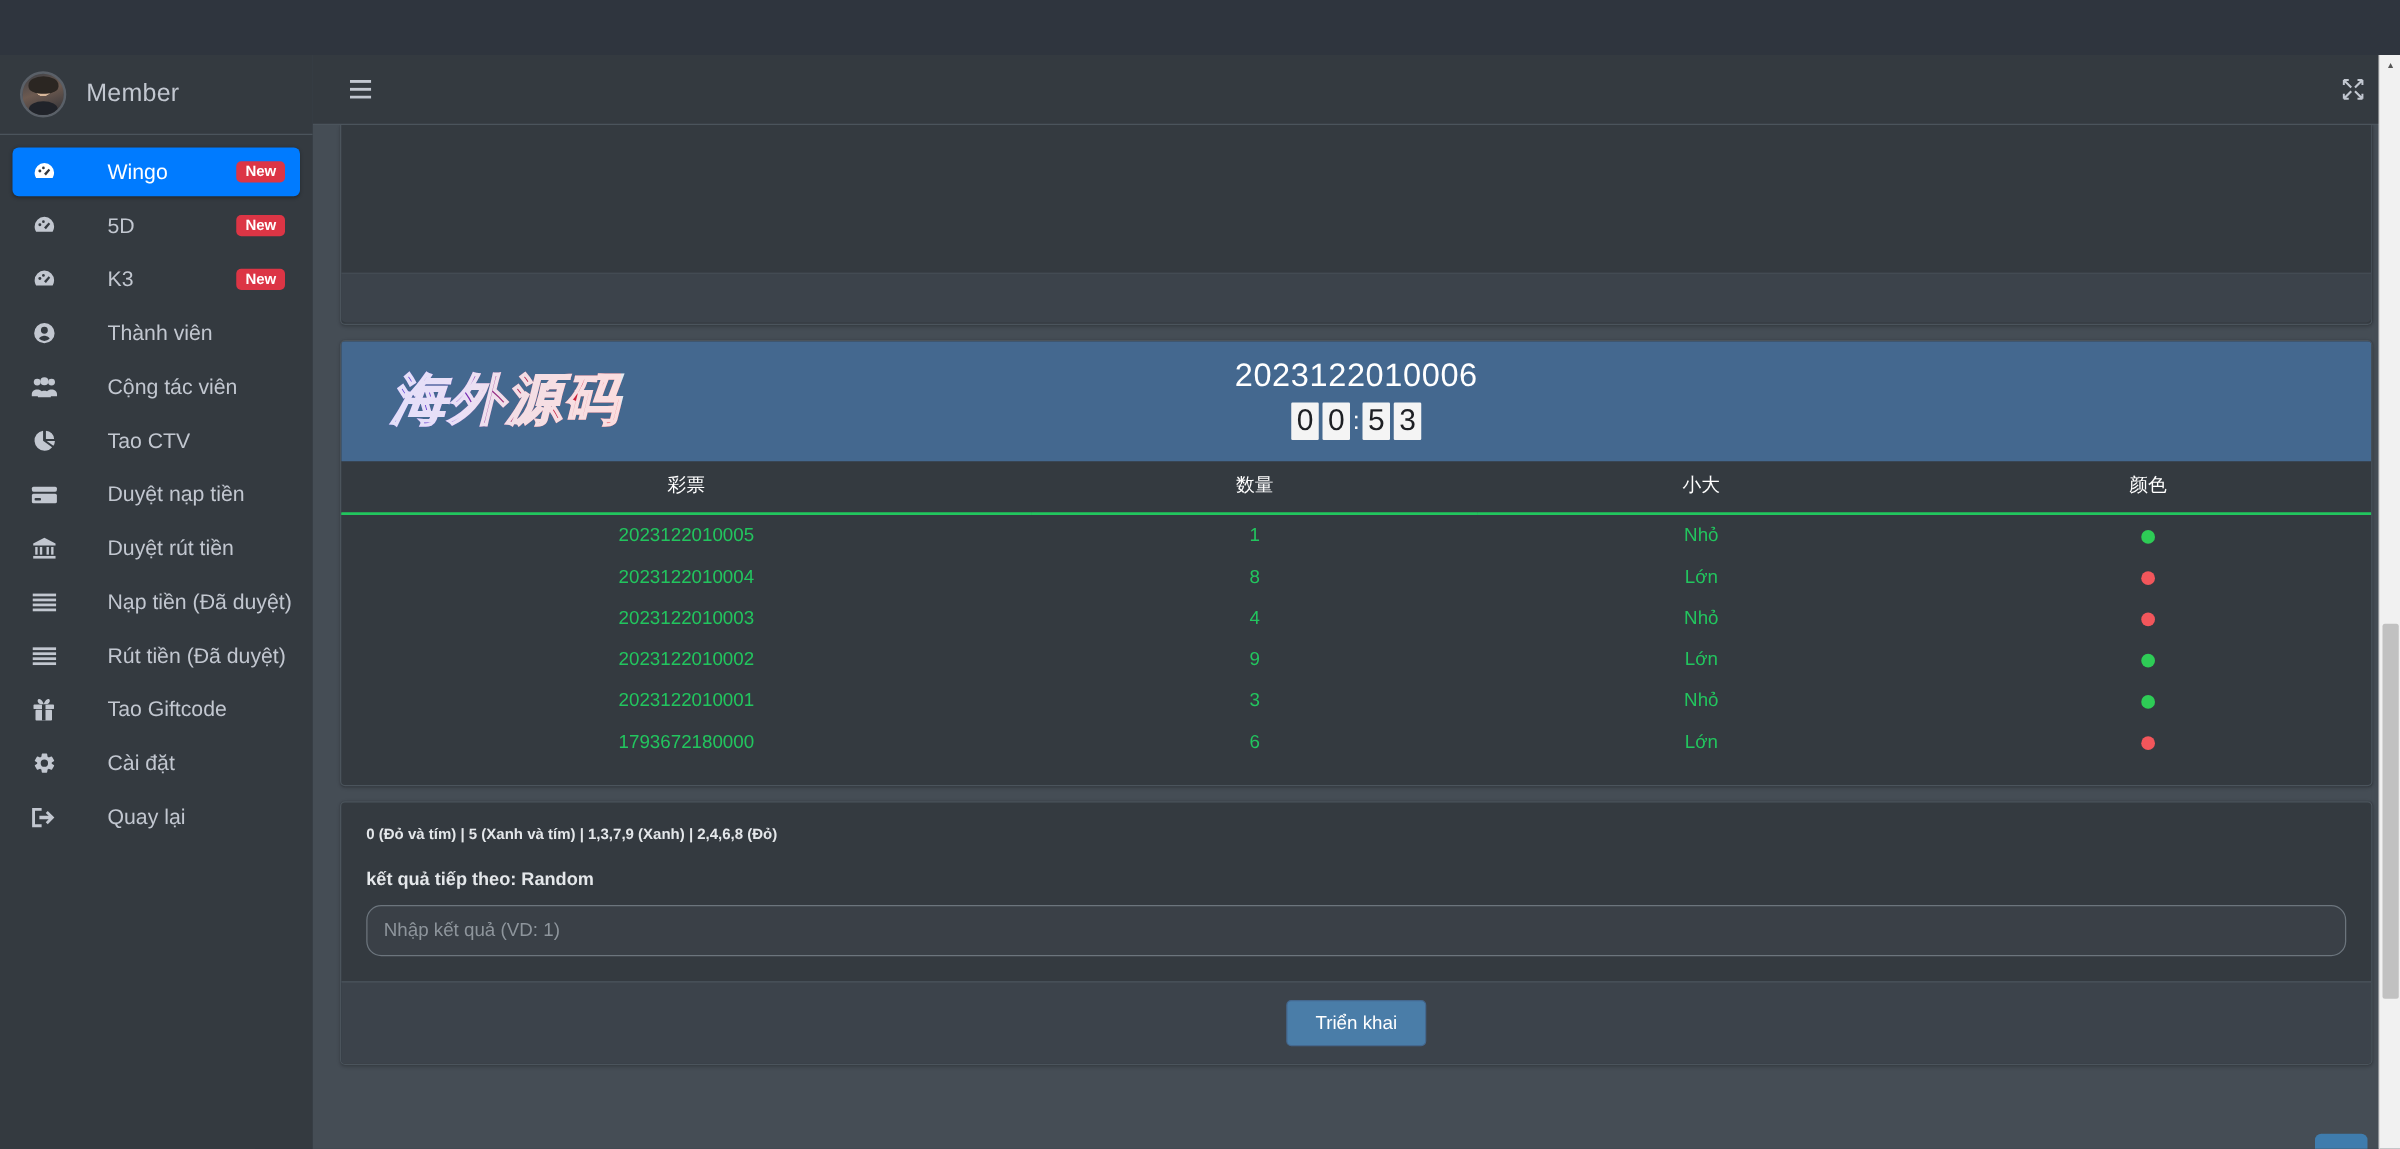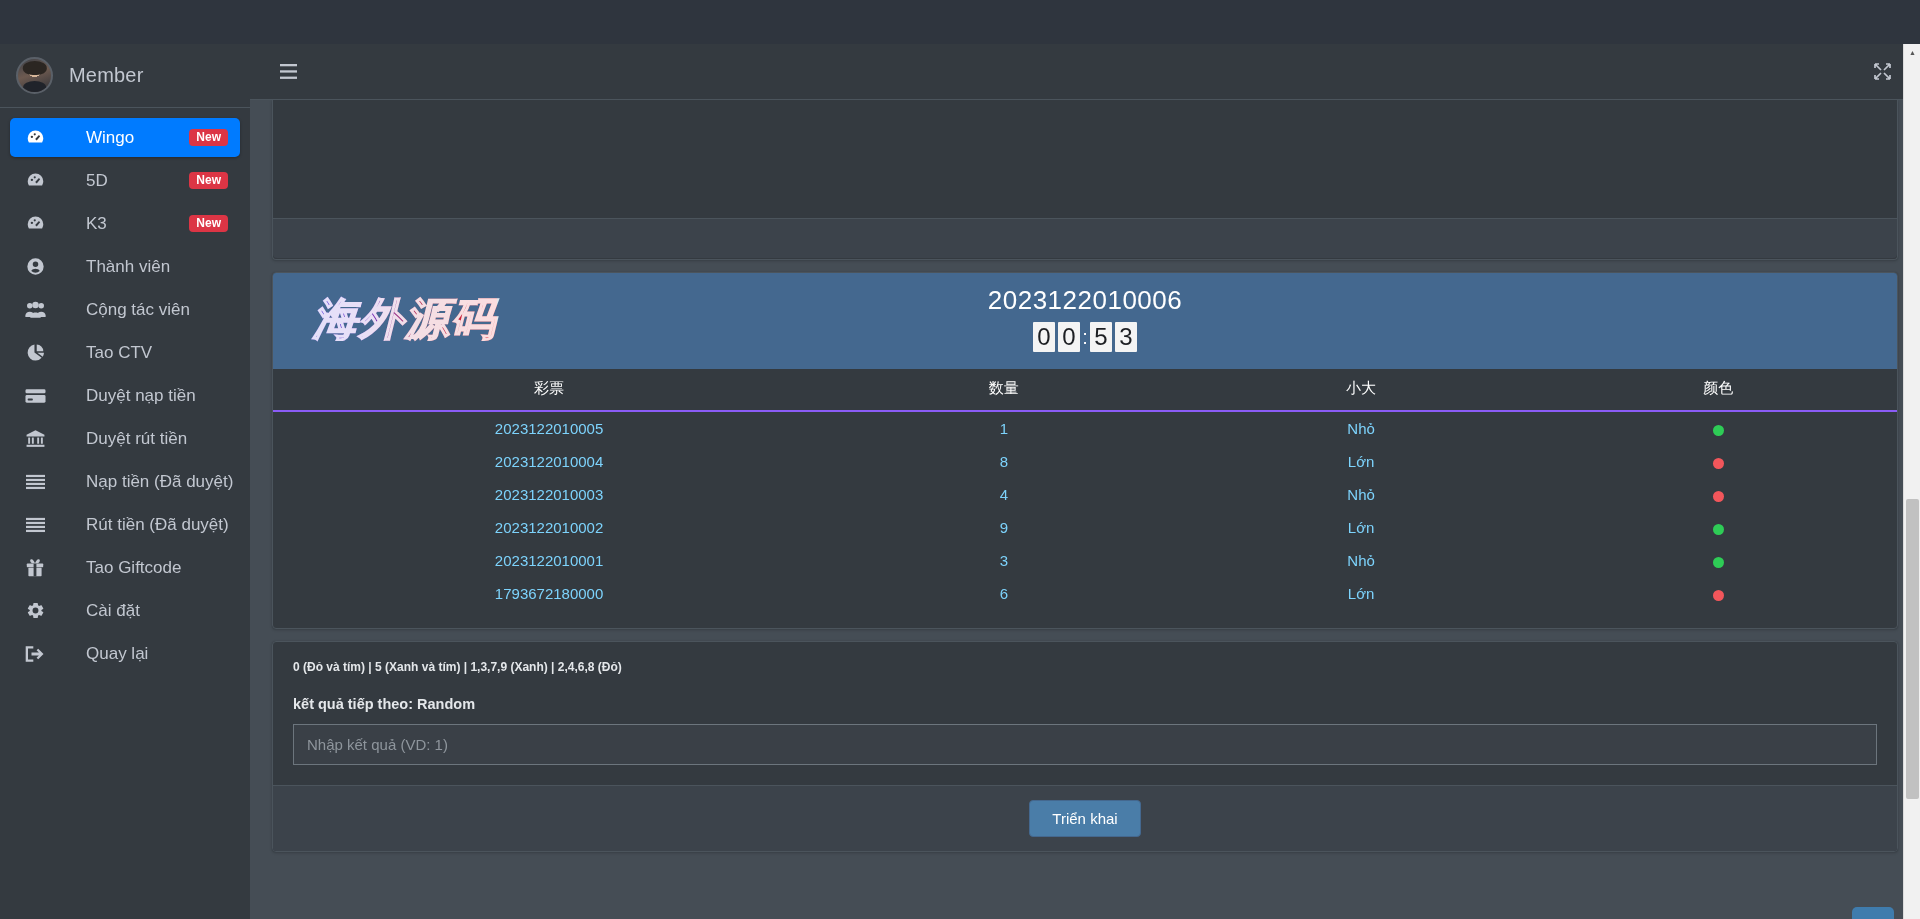--- a/index.html
+++ b/index.html
@@ -260,28 +260,28 @@
     margin: 0 -1px;
   }
 
   
   .lt-table { width: 100%; border-collapse: collapse; }
   .lt-table thead th {
     color: #ffffff;
     font-size: 15px;
     font-weight: normal;
     padding: 10px 0 12px 0;
-    border-bottom: 2px solid #8b5cf6;
+    border-bottom: 2px solid #22c55e;
     font-family: "DejaVu Sans", "Liberation Sans", sans-serif;
   }
   .lt-table tbody td {
     padding: 8px 0;
     text-align: center;
     font-size: 15px;
-    color: #7dd3fc;
+    color: #22c55e;
     border-top: none;
   }
   .col-ticket { width: 34%; }
   .col-qty    { width: 22%; }
   .col-size   { width: 22%; }
   .col-color  { width: 22%; }
 
   .qty-green { color: #28a745; }
   .qty-red   { color: #ec5e63; }
 
@@ -316,21 +316,21 @@
     color: #e4e7ea;
     font-size: 14.5px;
     font-weight: bold;
     margin-bottom: 12px;
   }
   .result-input {
     width: 100%;
     height: 41px;
     background: #3a4047;
     border: 1px solid #6c757d;
-    border-radius: 0;
+    border-radius: 12px;
     color: #ffffff;
     font-size: 15px;
     padding: 0 13px;
     outline: none;
     font-family: "Liberation Sans", sans-serif;
   }
   .result-input::placeholder { color: #8e959c; }
 
   .adjust-foot {
     background: #3c434b;

